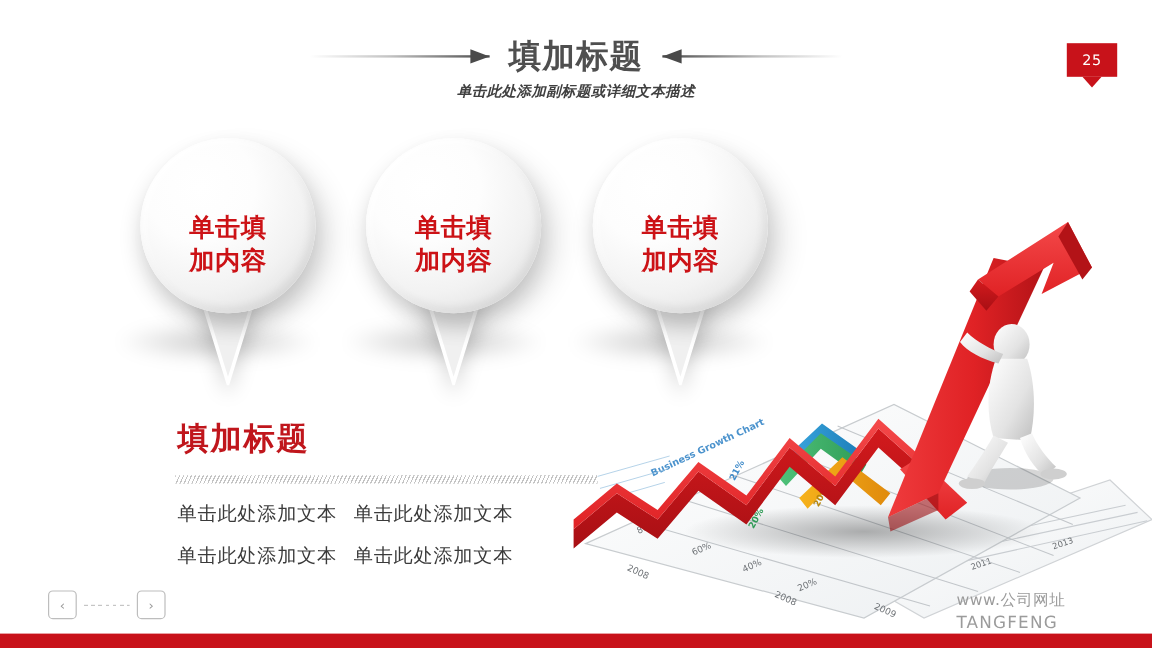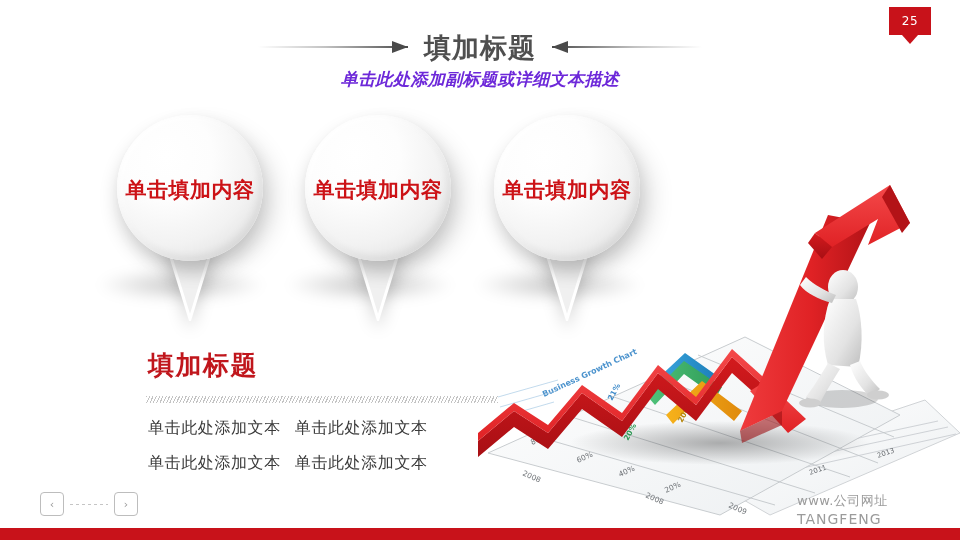--- a/index.html
+++ b/index.html
@@ -7,21 +7,21 @@
     width:960px;height:540px;
     background:#ffffff;
     font-family:"DejaVu Sans","Liberation Sans",sans-serif;
     overflow:hidden;
     position:relative;
   }
   .slide{position:absolute;inset:0;background:#fff;overflow:hidden;}
 
   
   .page-badge{
-    position:absolute;left:889px;top:7px;width:42px;height:28px;
+    position:absolute;left:889px;top:36px;width:42px;height:28px;
     background:#c8121a;color:#fff;
     display:flex;align-items:center;justify-content:center;
     font-size:12px;letter-spacing:.5px;
   }
   .page-badge::after{
     content:"";position:absolute;left:50%;top:28px;transform:translateX(-50%);
     width:0;height:0;border-left:8px solid transparent;border-right:8px solid transparent;
     border-top:9px solid #c8121a;
   }
 
@@ -46,22 +46,22 @@
   }
   .deco.right .bar{
     background:linear-gradient(to left,rgba(90,90,90,0) 0%,rgba(80,80,80,.35) 45%,rgba(65,65,65,.95) 100%);
   }
   .deco.right .head{
     left:0;right:auto;
     border-left:none;border-right:16px solid #4a4a4a;
   }
   .subtitle{
     position:absolute;left:0;right:0;top:68px;
-    text-align:center;font-size:17px;font-style:italic;font-weight:bold;
-    color:#6d28d9;letter-spacing:.4px;
+    text-align:center;font-size:12px;font-style:italic;font-weight:bold;
+    color:#404040;letter-spacing:.4px;
   }
 
   
   .pin{
     position:absolute;width:146px;height:206px;
   }
   .pin .head{
     position:absolute;left:0;top:0;width:146px;height:146px;border-radius:50%;
     background:
       radial-gradient(circle at 34% 28%, #ffffff 0%, #fdfdfd 32%, #f2f2f2 62%, #e2e2e2 84%, #d8d8d8 100%);
@@ -72,22 +72,22 @@
       inset 3px 3px 7px rgba(255,255,255,.95);
     z-index:2;
   }
   .pin .tail{
     position:absolute;left:50%;top:110px;transform:translateX(-50%);
     width:62px;height:96px;z-index:1;
   }
   .pin .tail svg{display:block;width:62px;height:96px;
     filter:drop-shadow(0 7px 8px rgba(0,0,0,.16));}
   .pin .label{
-    position:absolute;left:0;top:2px;width:146px;height:146px;z-index:3;
-    display:flex;flex-direction:row;align-items:center;justify-content:center;
+    position:absolute;left:0;top:16px;width:146px;height:146px;z-index:3;
+    display:flex;flex-direction:column;align-items:center;justify-content:center;
     color:#cc1216;font-weight:bold;font-size:21px;line-height:1.28;
     letter-spacing:.5px;text-align:center;
   }
   .pin-shadow{
     position:absolute;border-radius:50%;
     background:radial-gradient(ellipse at center, rgba(0,0,0,.22) 0%, rgba(0,0,0,0) 70%);
     filter:blur(6px);z-index:0;
   }
 
   

